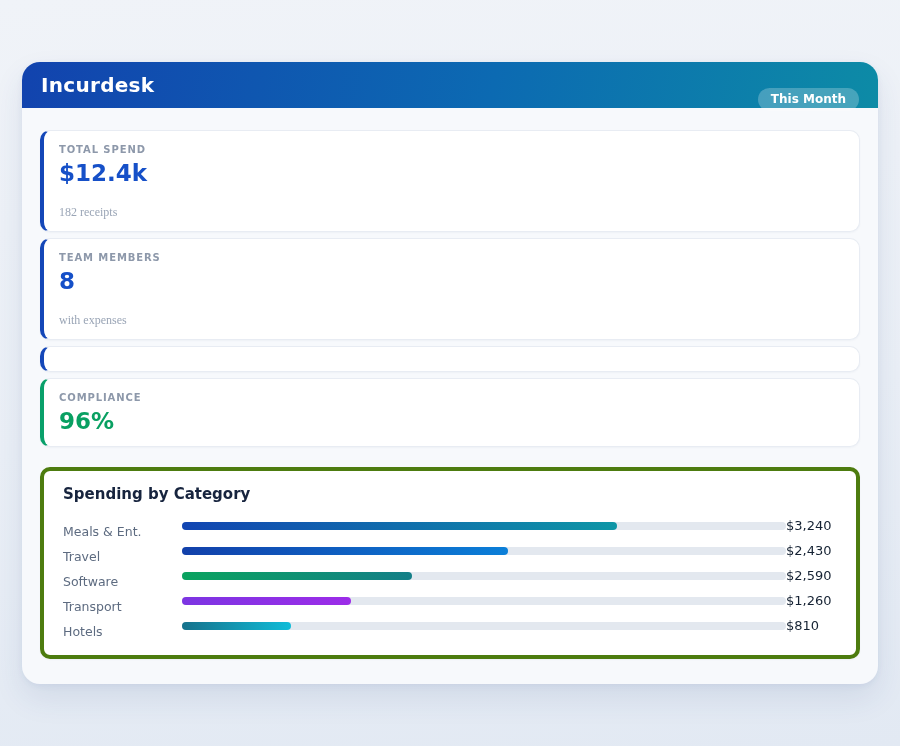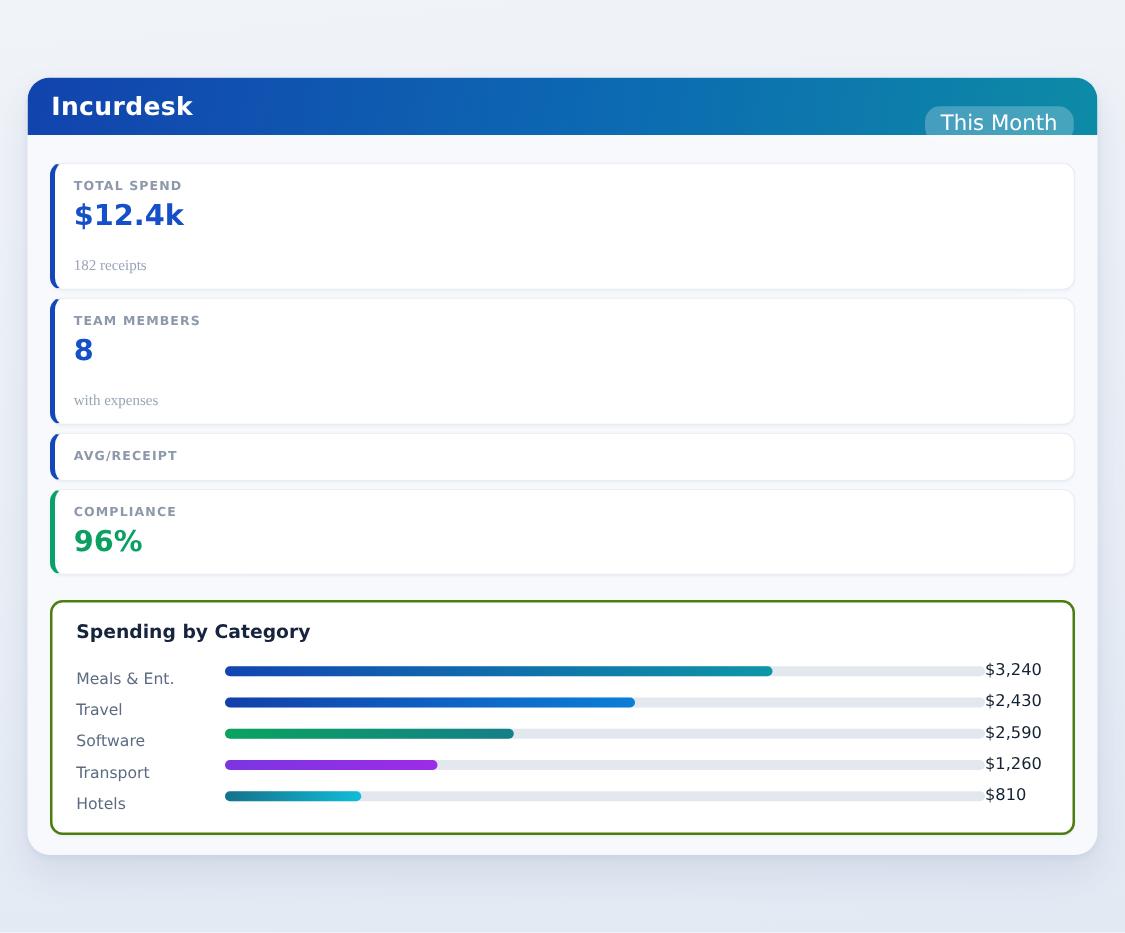--- a/index.html
+++ b/index.html
@@ -29,22 +29,22 @@
   }
   .header-title {
     color: #ffffff;
     font-size: 20px;
     font-weight: bold;
     letter-spacing: 0.3px;
   }
   .badge {
     background: rgba(255, 255, 255, 0.24);
     color: #ffffff;
-    font-size: 17px;
-    font-weight: normal;
+    font-size: 12px;
+    font-weight: bold;
     padding: 4px 13px 5px 13px;
     border-radius: 12px;
     cursor: pointer;
     margin-top: 28px;
   }
   .content { padding: 22px 18px 0 18px; }
   .stat-card {
     background: #ffffff;
     border: 1px solid #e8ecf3;
     border-left: 4px solid var(--accent, #1447b8);
@@ -70,21 +70,21 @@
   .stat-sub {
     font-size: 12px;
     color: #9aa5b6;
     line-height: 13px;
     margin-top: 20px;
     font-family: Liberation Serif, serif;
   }
   .stat-sub:empty { display: none; }
   .chart-card {
     background: #ffffff;
-    border: 2px solid #4d7c0f;
+    border: 4px solid #4d7c0f;
     border-radius: 10px;
     margin-top: 20px;
     padding: 14px 15px 17px 19px;
     box-shadow: 0 1px 2px rgba(30, 50, 90, 0.04);
   }
   .chart-title {
     font-size: 15px;
     font-weight: bold;
     color: #17243e;
     line-height: 18px;
@@ -143,21 +143,20 @@
       <div class="stat-sub">182 receipts</div>
     </div>
 
     <div class="stat-card" style="--accent: #1447b8; --vcolor: #1650c8;">
       <div class="stat-label">TEAM MEMBERS</div>
       <div class="stat-value">8</div>
       <div class="stat-sub">with expenses</div>
     </div>
 
     <div class="stat-card" style="--accent: #1447b8; --vcolor: #1650c8;">
-      <div class="stat-label">AVG/RECEIPT</div>
 
     </div>
 
     <div class="stat-card" style="--accent: #09a06a; --vcolor: #09a062;">
       <div class="stat-label">COMPLIANCE</div>
       <div class="stat-value">96%</div>
 
     </div>
 
     <div class="chart-card">

